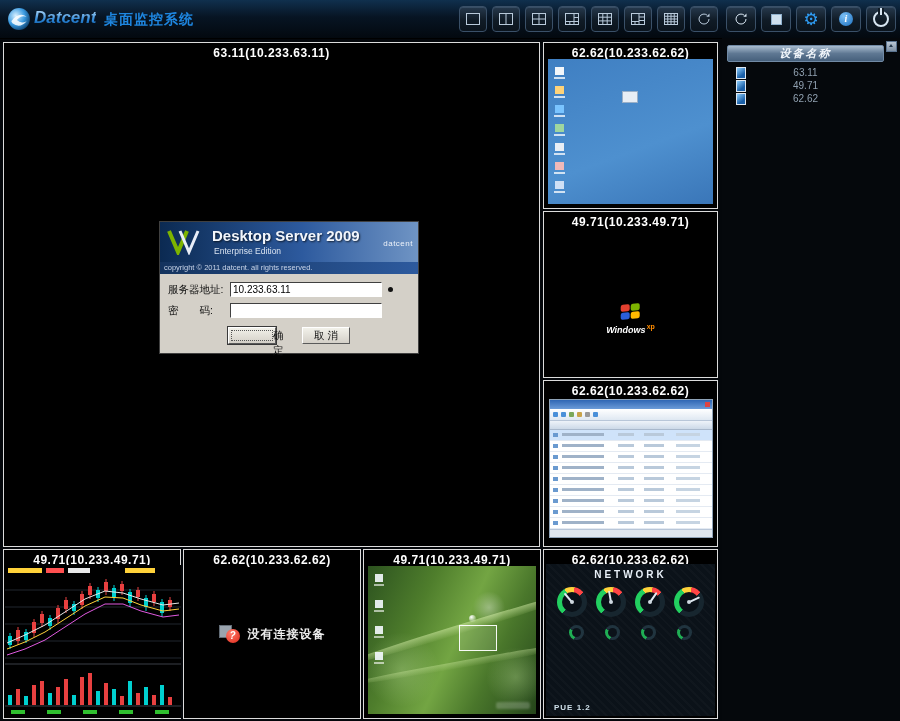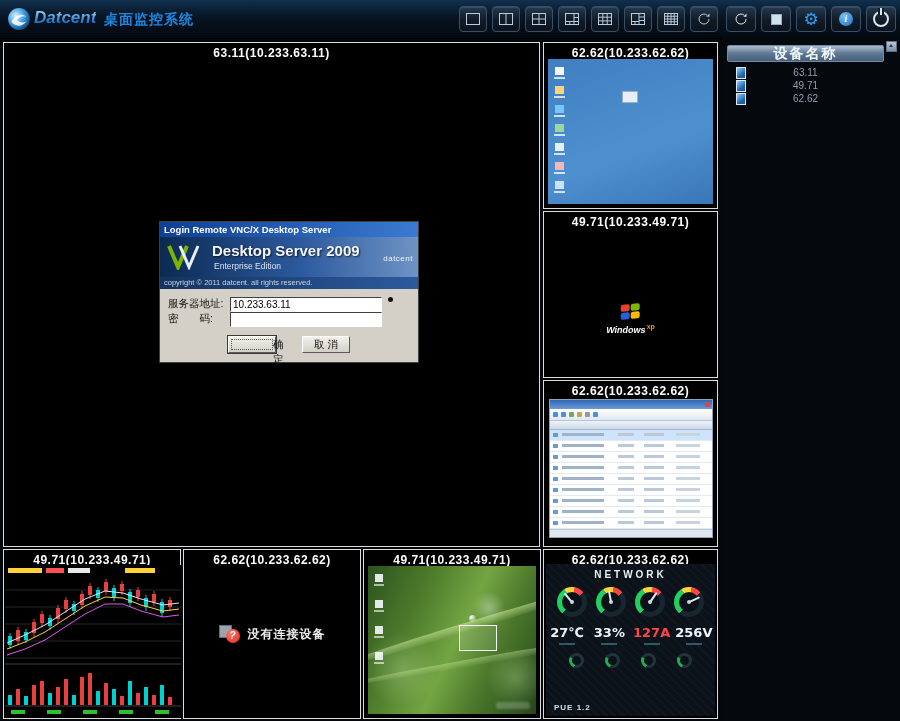--- a/index.html
+++ b/index.html
@@ -53,21 +53,21 @@
        background:linear-gradient(90deg,#0f3f94,#3a7ad0);}
   .dlg-banner{position:relative;height:40px;background:linear-gradient(90deg,#0b2a52,#2d5a9e 55%,#6f94c4);}
   .vnc-logo{position:absolute;left:6px;top:7px;}
   .dlg-prod{position:absolute;left:52px;top:5px;color:#f2f6fc;font-weight:bold;font-size:15px;
        text-shadow:1px 1px 2px rgba(0,0,0,.7);}
   .dlg-ed{position:absolute;left:54px;top:24px;color:#d8e2f0;font-size:8.5px;}
   .dlg-brand{position:absolute;right:5px;top:17px;color:#eef3fa;font-size:8px;letter-spacing:.5px;}
   .dlg-copy{height:12px;line-height:12px;padding-left:4px;background:linear-gradient(90deg,#14335e,#2d5a9e);
        color:#c8d4e8;font-size:7.5px;}
   .dlg-body{padding:8px 8px 9px 8px;}
-  .frow{display:flex;}
+  .frow{display:flex;align-items:center;margin-bottom:6px;}
   .frow label{width:62px;color:#111;font-size:10.5px;}
   .fin{width:146px;height:13px;background:#fff;border:1px solid #808080;
        border-top-color:#404040;border-left-color:#404040;border-right-color:#fff;border-bottom-color:#fff;
        font-size:10px;padding:0 2px;font-family:"Liberation Sans",sans-serif;}
   .dot{width:5px;height:5px;border-radius:50%;background:#111;margin-left:6px;cursor:pointer;}
   .btnrow{display:flex;justify-content:center;gap:26px;margin-top:9px;}
   .dbtn{width:48px;height:17px;font-size:10.5px;line-height:15px;cursor:pointer;
        background:linear-gradient(#f2f1ea,#d4d0c8);color:#111;
        border:1px solid #5a5a5a;border-top-color:#fff;border-left-color:#fff;padding:0;}
   .dbtn.default{outline:1px dotted #555;outline-offset:-4px;box-shadow:0 0 0 1px #3a3a3a;padding-left:44px;}
@@ -161,21 +161,21 @@
   .pue{position:absolute;left:8px;bottom:4px;color:#cfe0ea;font-size:8px;font-weight:bold;letter-spacing:1px;}
 
   
   .sidebar{position:absolute;left:722px;top:38px;width:178px;height:683px;background:#05080c;}
   .sb-up{position:absolute;right:3px;top:3px;width:9px;height:9px;cursor:pointer;
      background:linear-gradient(#b9c6d4,#7e90a4);border:1px solid #55импort;border:1px solid #5a7390;}
   .sb-up::after{content:"";position:absolute;left:2px;top:2px;border-left:2px solid transparent;
      border-right:2px solid transparent;border-bottom:3px solid #24384c;}
   .sb-header{position:absolute;left:5px;right:16px;top:7px;height:15px;border-radius:2px;
      background:linear-gradient(#a9bccf,#5f7893 50%,#46607c);border:1px solid #718aa5;
-     text-align:center;color:#f0f5fa;font-size:14px;font-weight:bold;line-height:15px;letter-spacing:2px;}
+     text-align:center;color:#f0f5fa;font-size:11px;font-weight:bold;line-height:15px;letter-spacing:2px;font-style:italic;}
   .dev-row{position:absolute;left:5px;right:16px;height:13px;cursor:pointer;}
   .dev-icon{position:absolute;left:9px;top:1px;width:8px;height:10px;
      background:linear-gradient(140deg,#8fd0ff,#1a5fa8 70%);border:1px solid #dfe8f2;}
   .dev-label{display:block;text-align:center;color:#90a0b0;font-size:10px;line-height:13px;}
 
   .stock{position:absolute;left:1px;right:1px;top:15px;bottom:1px;width:176px;height:153px;}
 </style>
 </head>
 <body>
 
@@ -285,21 +285,20 @@
         </button>
     </div>
   </header>
 
   <main>
 
     <section class="panel p1">
       <div class="ptitle">63.11(10.233.63.11)</div>
 
       <div class="dlg">
-        <div class="dlg-title">Login Remote VNC/X Desktop Server</div>
         <div class="dlg-banner">
           <span class="vnc-logo">
             <svg width="40" height="26" viewBox="0 0 40 26">
               <path d="M3 2 L12 23 L21 2" fill="none" stroke="#7db400" stroke-width="4"></path>
               <path d="M14 2 L23 23 L32 2" fill="none" stroke="#e8eef8" stroke-width="3"></path>
             </svg>
           </span>
           <div class="dlg-prod">Desktop Server 2009</div>
           <div class="dlg-ed">Enterprise Edition</div>
           <div class="dlg-brand">datcent</div>
@@ -583,26 +582,20 @@
             </span>
           <span class="gauge">
               <span class="needle" style="transform:rotate(215deg)"></span>
               <i class="cap"></i>
             </span>
           <span class="gauge">
               <span class="needle" style="transform:rotate(245deg)"></span>
               <i class="cap"></i>
             </span>
         </div>
-        <div class="vals">
-          <span class="val"><span>27℃</span><i class="lab"></i></span>
-          <span class="val"><span>33%</span><i class="lab"></i></span>
-          <span class="val alert"><span>127A</span><i class="lab"></i></span>
-          <span class="val"><span>256V</span><i class="lab"></i></span>
-        </div>
         <div class="minis">
           <span class="mini"></span>
           <span class="mini"></span>
           <span class="mini"></span>
           <span class="mini"></span>
         </div>
         <div class="pue">PUE 1.2</div>
       </div>
     </section>
   </main>

